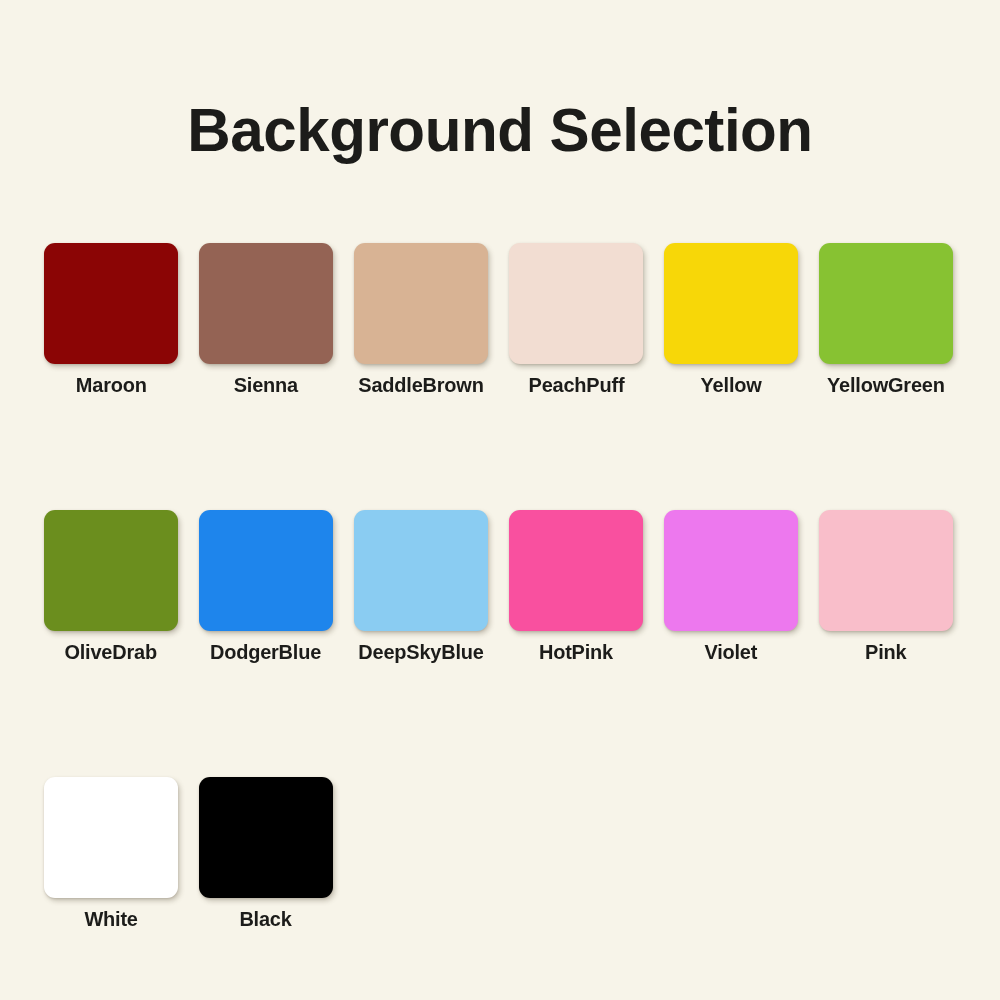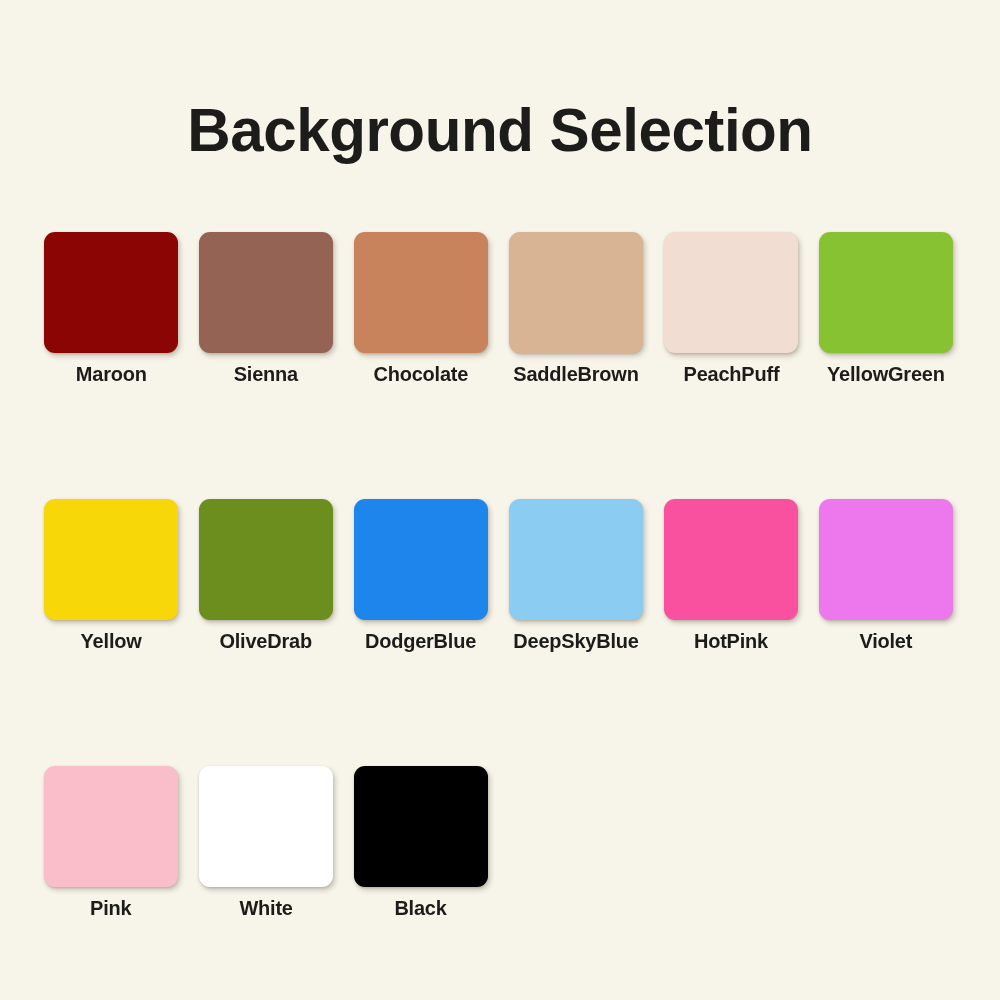--- a/index.html
+++ b/index.html
@@ -36,21 +36,21 @@
     letter-spacing: -0.5px;
     color: #1c1c1a;
     line-height: 1.1;
     transform: scaleX(0.97);
     transform-origin: center;
   }
 
   
   #grid {
     position: absolute;
-    top: 232px;
+    top: 243px;
     left: 44px;
     width: 912px;
     display: grid;
     grid-template-columns: repeat(6, 134px);
     grid-column-gap: 21px;
     grid-row-gap: 113px;
   }
 
   .cell {
     width: 134px;
@@ -90,38 +90,34 @@
   <div id="grid">
       <div class="cell">
         <div class="chip" style="background: rgb(139, 5, 5);"></div>
         <div class="chip-label">Maroon</div>
       </div>
       <div class="cell">
         <div class="chip" style="background: rgb(148, 99, 84);"></div>
         <div class="chip-label">Sienna</div>
       </div>
       <div class="cell">
-        <div class="chip" style="background: rgb(201, 131, 92);"></div>
-        <div class="chip-label">Chocolate</div>
-      </div>
-      <div class="cell">
         <div class="chip" style="background: rgb(216, 179, 148);"></div>
         <div class="chip-label">SaddleBrown</div>
       </div>
       <div class="cell">
         <div class="chip" style="background: rgb(242, 221, 210);"></div>
         <div class="chip-label">PeachPuff</div>
       </div>
       <div class="cell">
+        <div class="chip" style="background: rgb(247, 215, 8);"></div>
+        <div class="chip-label">Yellow</div>
+      </div>
+      <div class="cell">
         <div class="chip" style="background: rgb(135, 194, 50);"></div>
         <div class="chip-label">YellowGreen</div>
-      </div>
-      <div class="cell">
-        <div class="chip" style="background: rgb(247, 215, 8);"></div>
-        <div class="chip-label">Yellow</div>
       </div>
       <div class="cell">
         <div class="chip" style="background: rgb(107, 142, 30);"></div>
         <div class="chip-label">OliveDrab</div>
       </div>
       <div class="cell">
         <div class="chip" style="background: rgb(30, 133, 236);"></div>
         <div class="chip-label">DodgerBlue</div>
       </div>
       <div class="cell">

